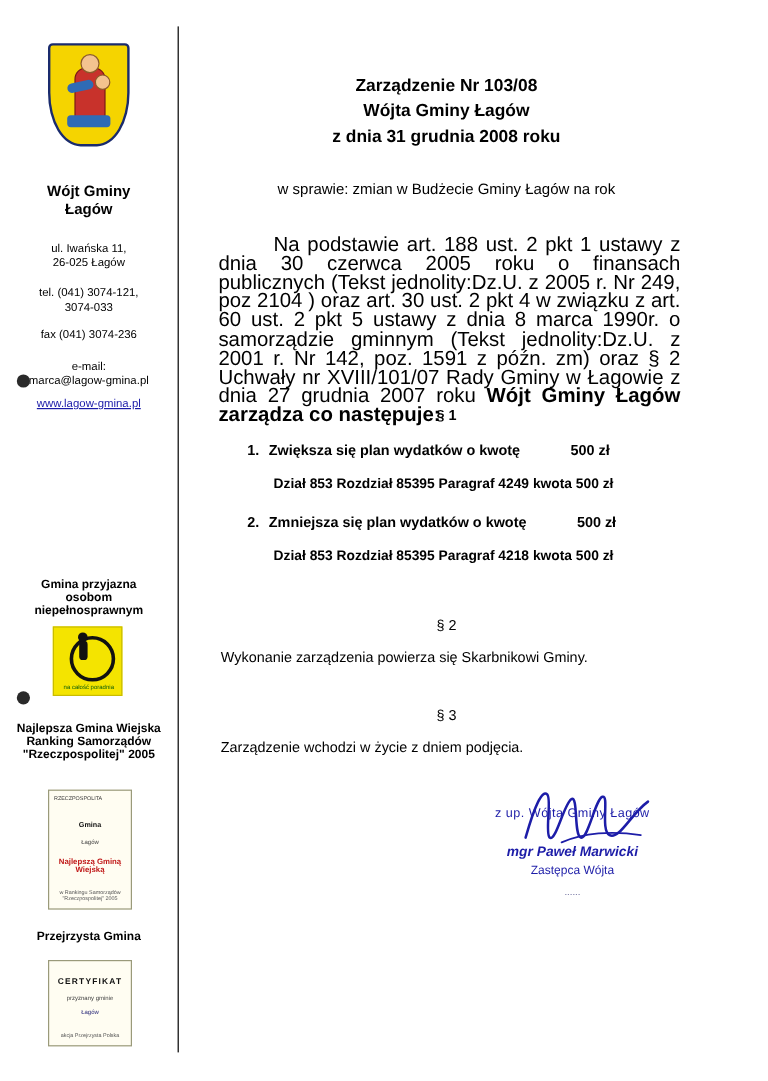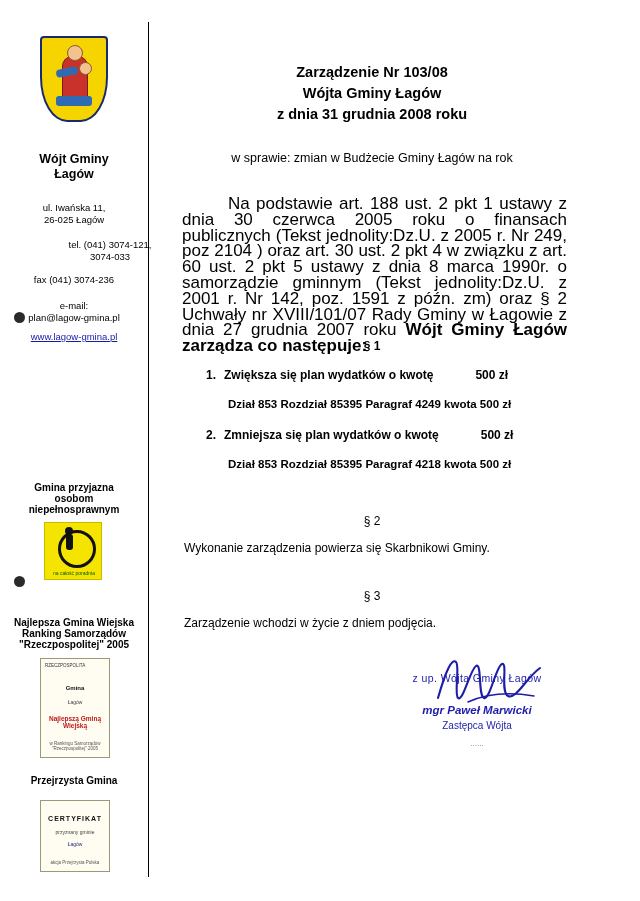--- a/index.html
+++ b/index.html
@@ -105,21 +105,21 @@
   }
   .lh-line {
     position: absolute;
     left: 0;
     width: 148px;
     font-size: 9.5px;
     line-height: 12px;
     color: #000;
   }
   .lh-addr   { top: 202px; }
-  .lh-tel    { top: 239px; padding-left: 36px; }
+  .lh-tel    { top: 239px; }
   .lh-fax    { top: 274px; }
   .lh-email  { top: 300px; }
   .lh-www    { top: 331px; color: #1a1aa8; text-decoration: underline; }
   .lh-email .mail-2 { display: block; }
 
   
   .hole {
     position: absolute;
     left: 14px;
     width: 11px;
@@ -134,21 +134,21 @@
   .award-cap {
     position: absolute;
     left: 0;
     width: 148px;
     font-size: 10px;
     font-weight: bold;
     line-height: 11px;
     color: #000;
   }
   .cap-1 { top: 482px; }
-  .cap-2 { top: 617px; }
+  .cap-2 { top: 602px; }
   .cap-3 { top: 775px; }
 
   .badge-disabled {
     position: absolute;
     left: 44px; top: 522px;
     width: 58px; height: 58px;
     background: #f4e400;
     border: 1px solid #c9bc00;
     box-sizing: border-box;
   }
@@ -381,21 +381,21 @@
       <div>tel. (041) 3074-121,</div>
       <div>3074-033</div>
     </div>
 
     <div class="lh-line lh-fax">
       <div>fax (041) 3074-236</div>
     </div>
 
     <div class="lh-line lh-email">
       <div>e-mail:</div>
-      <div class="mail-2">plan@lagow-gmina.pl</div>
+      <div class="mail-2">marca@lagow-gmina.pl</div>
     </div>
 
     <div class="lh-line lh-www">
       <span>www.lagow-gmina.pl</span>
     </div>
 
     <div class="hole hole-1"></div>
     <div class="hole hole-2"></div>
 
     <div class="award-cap cap-1">

